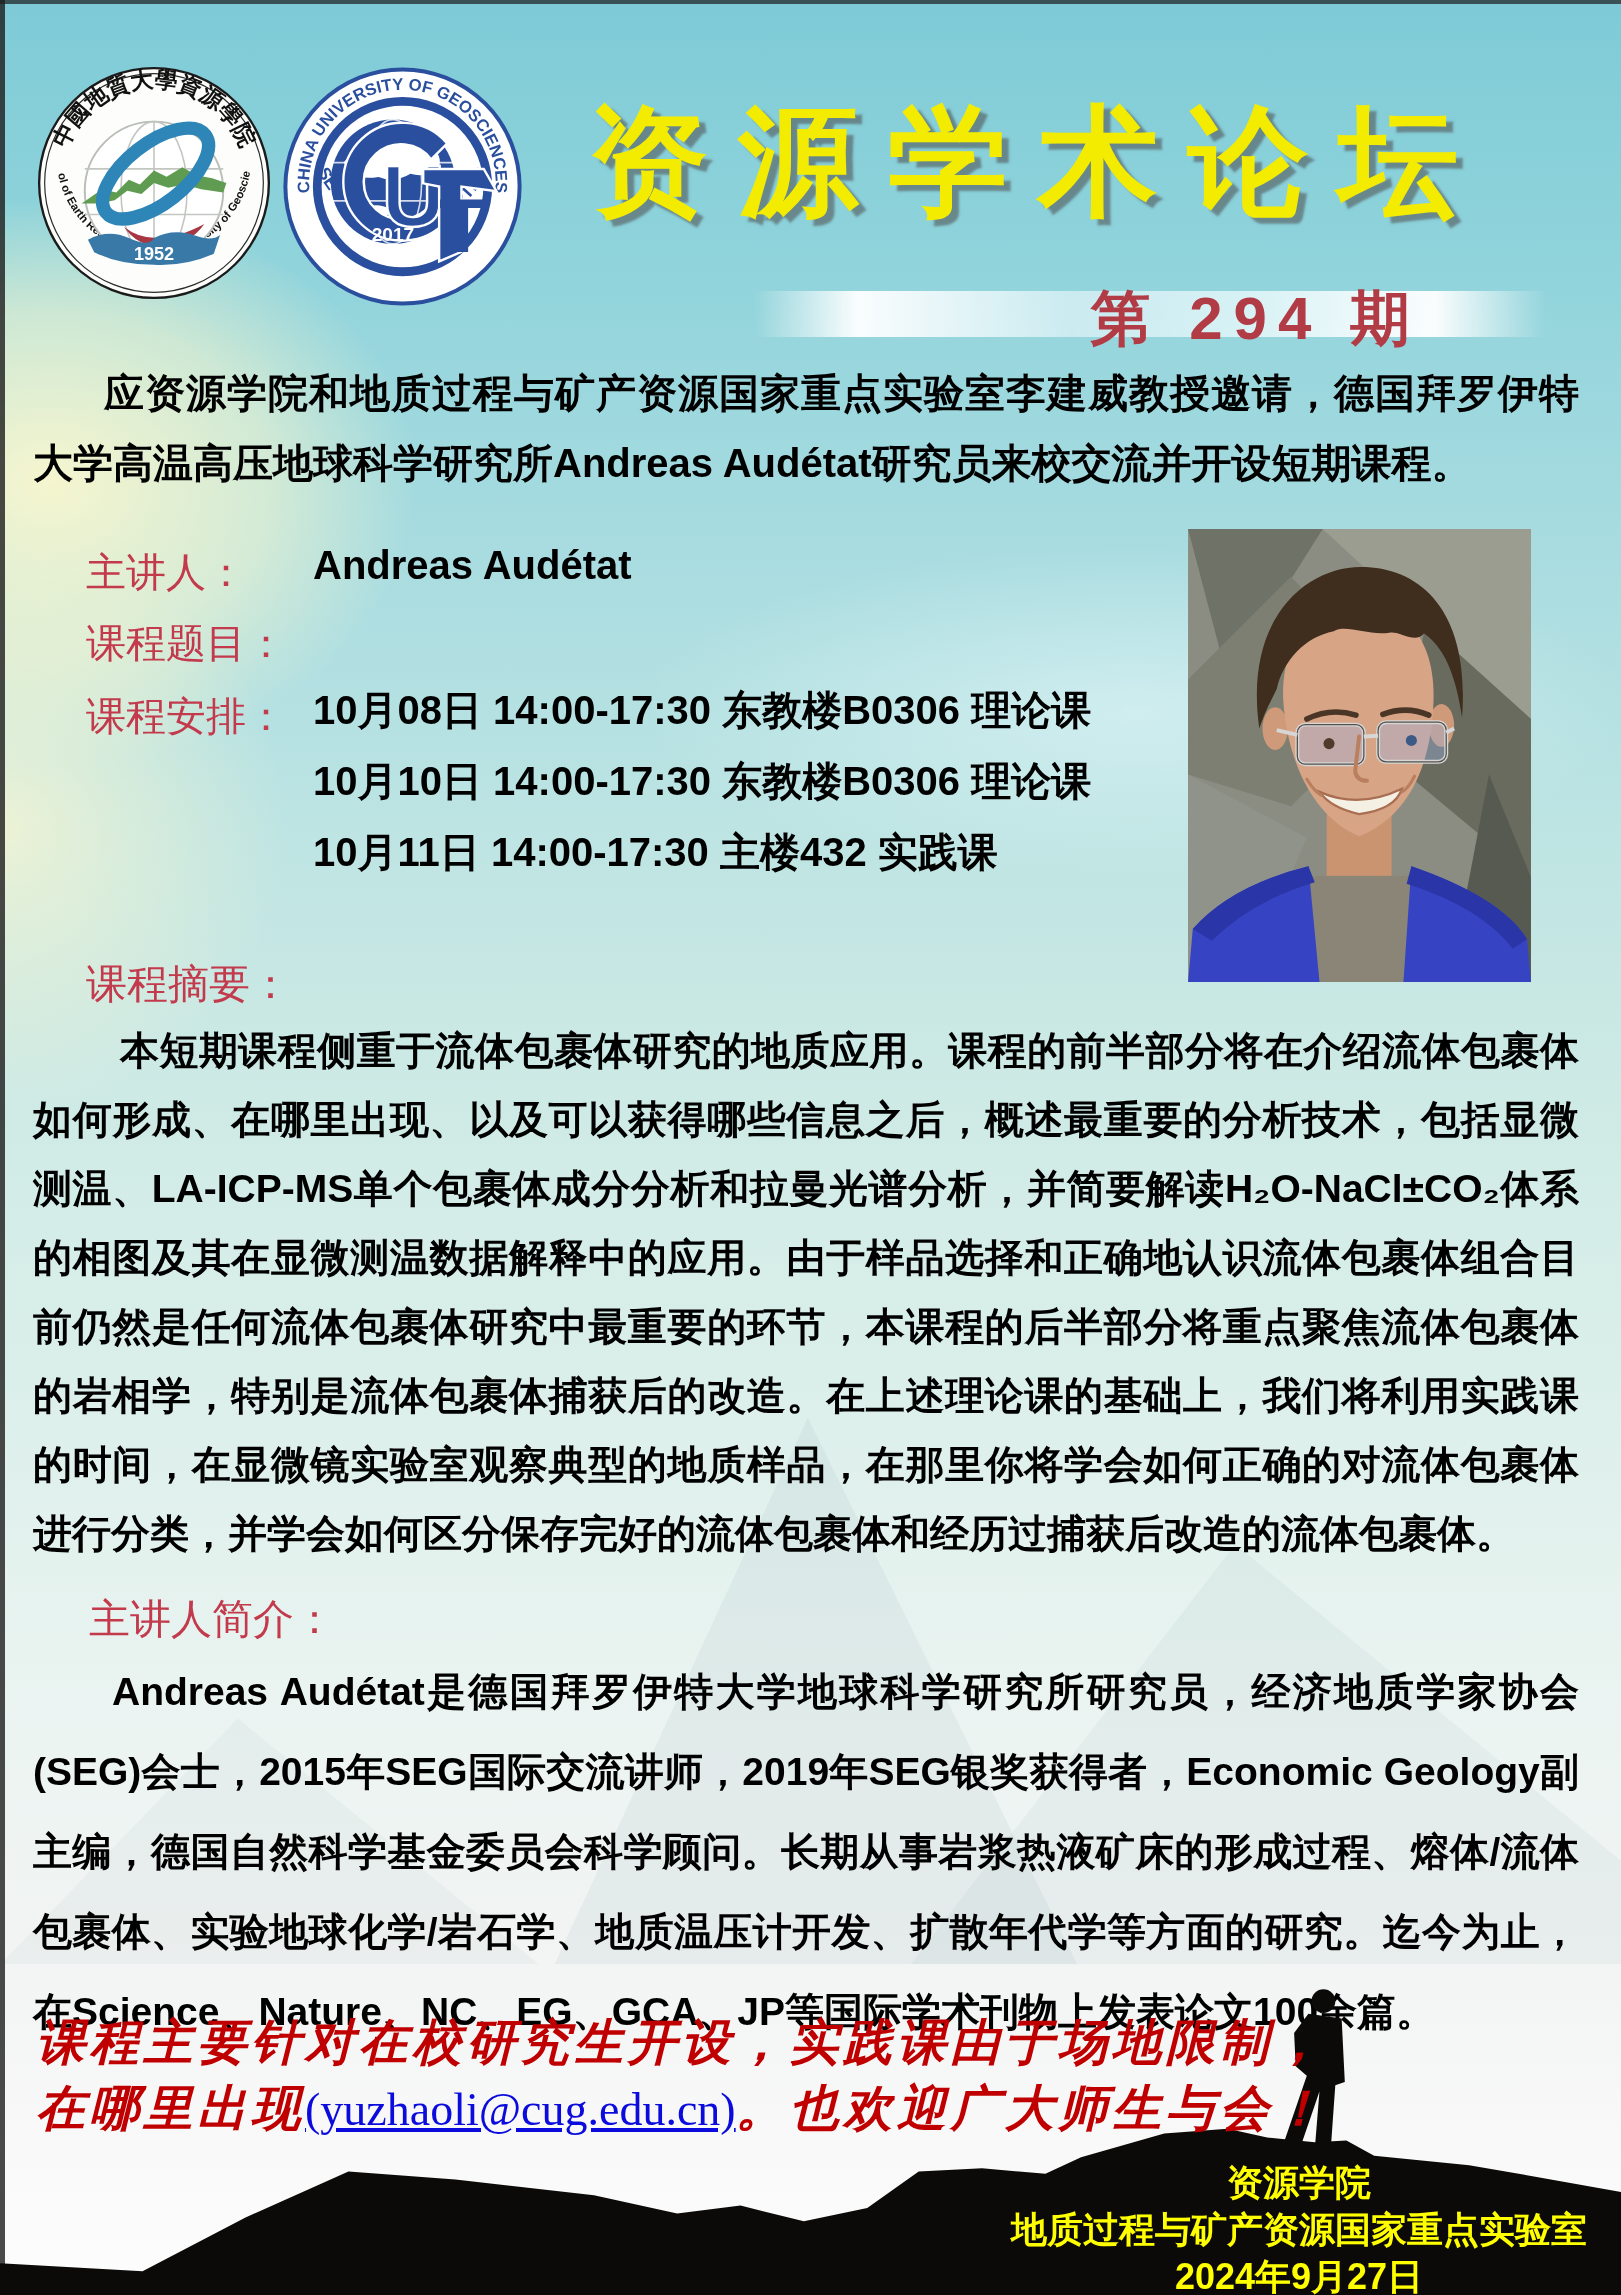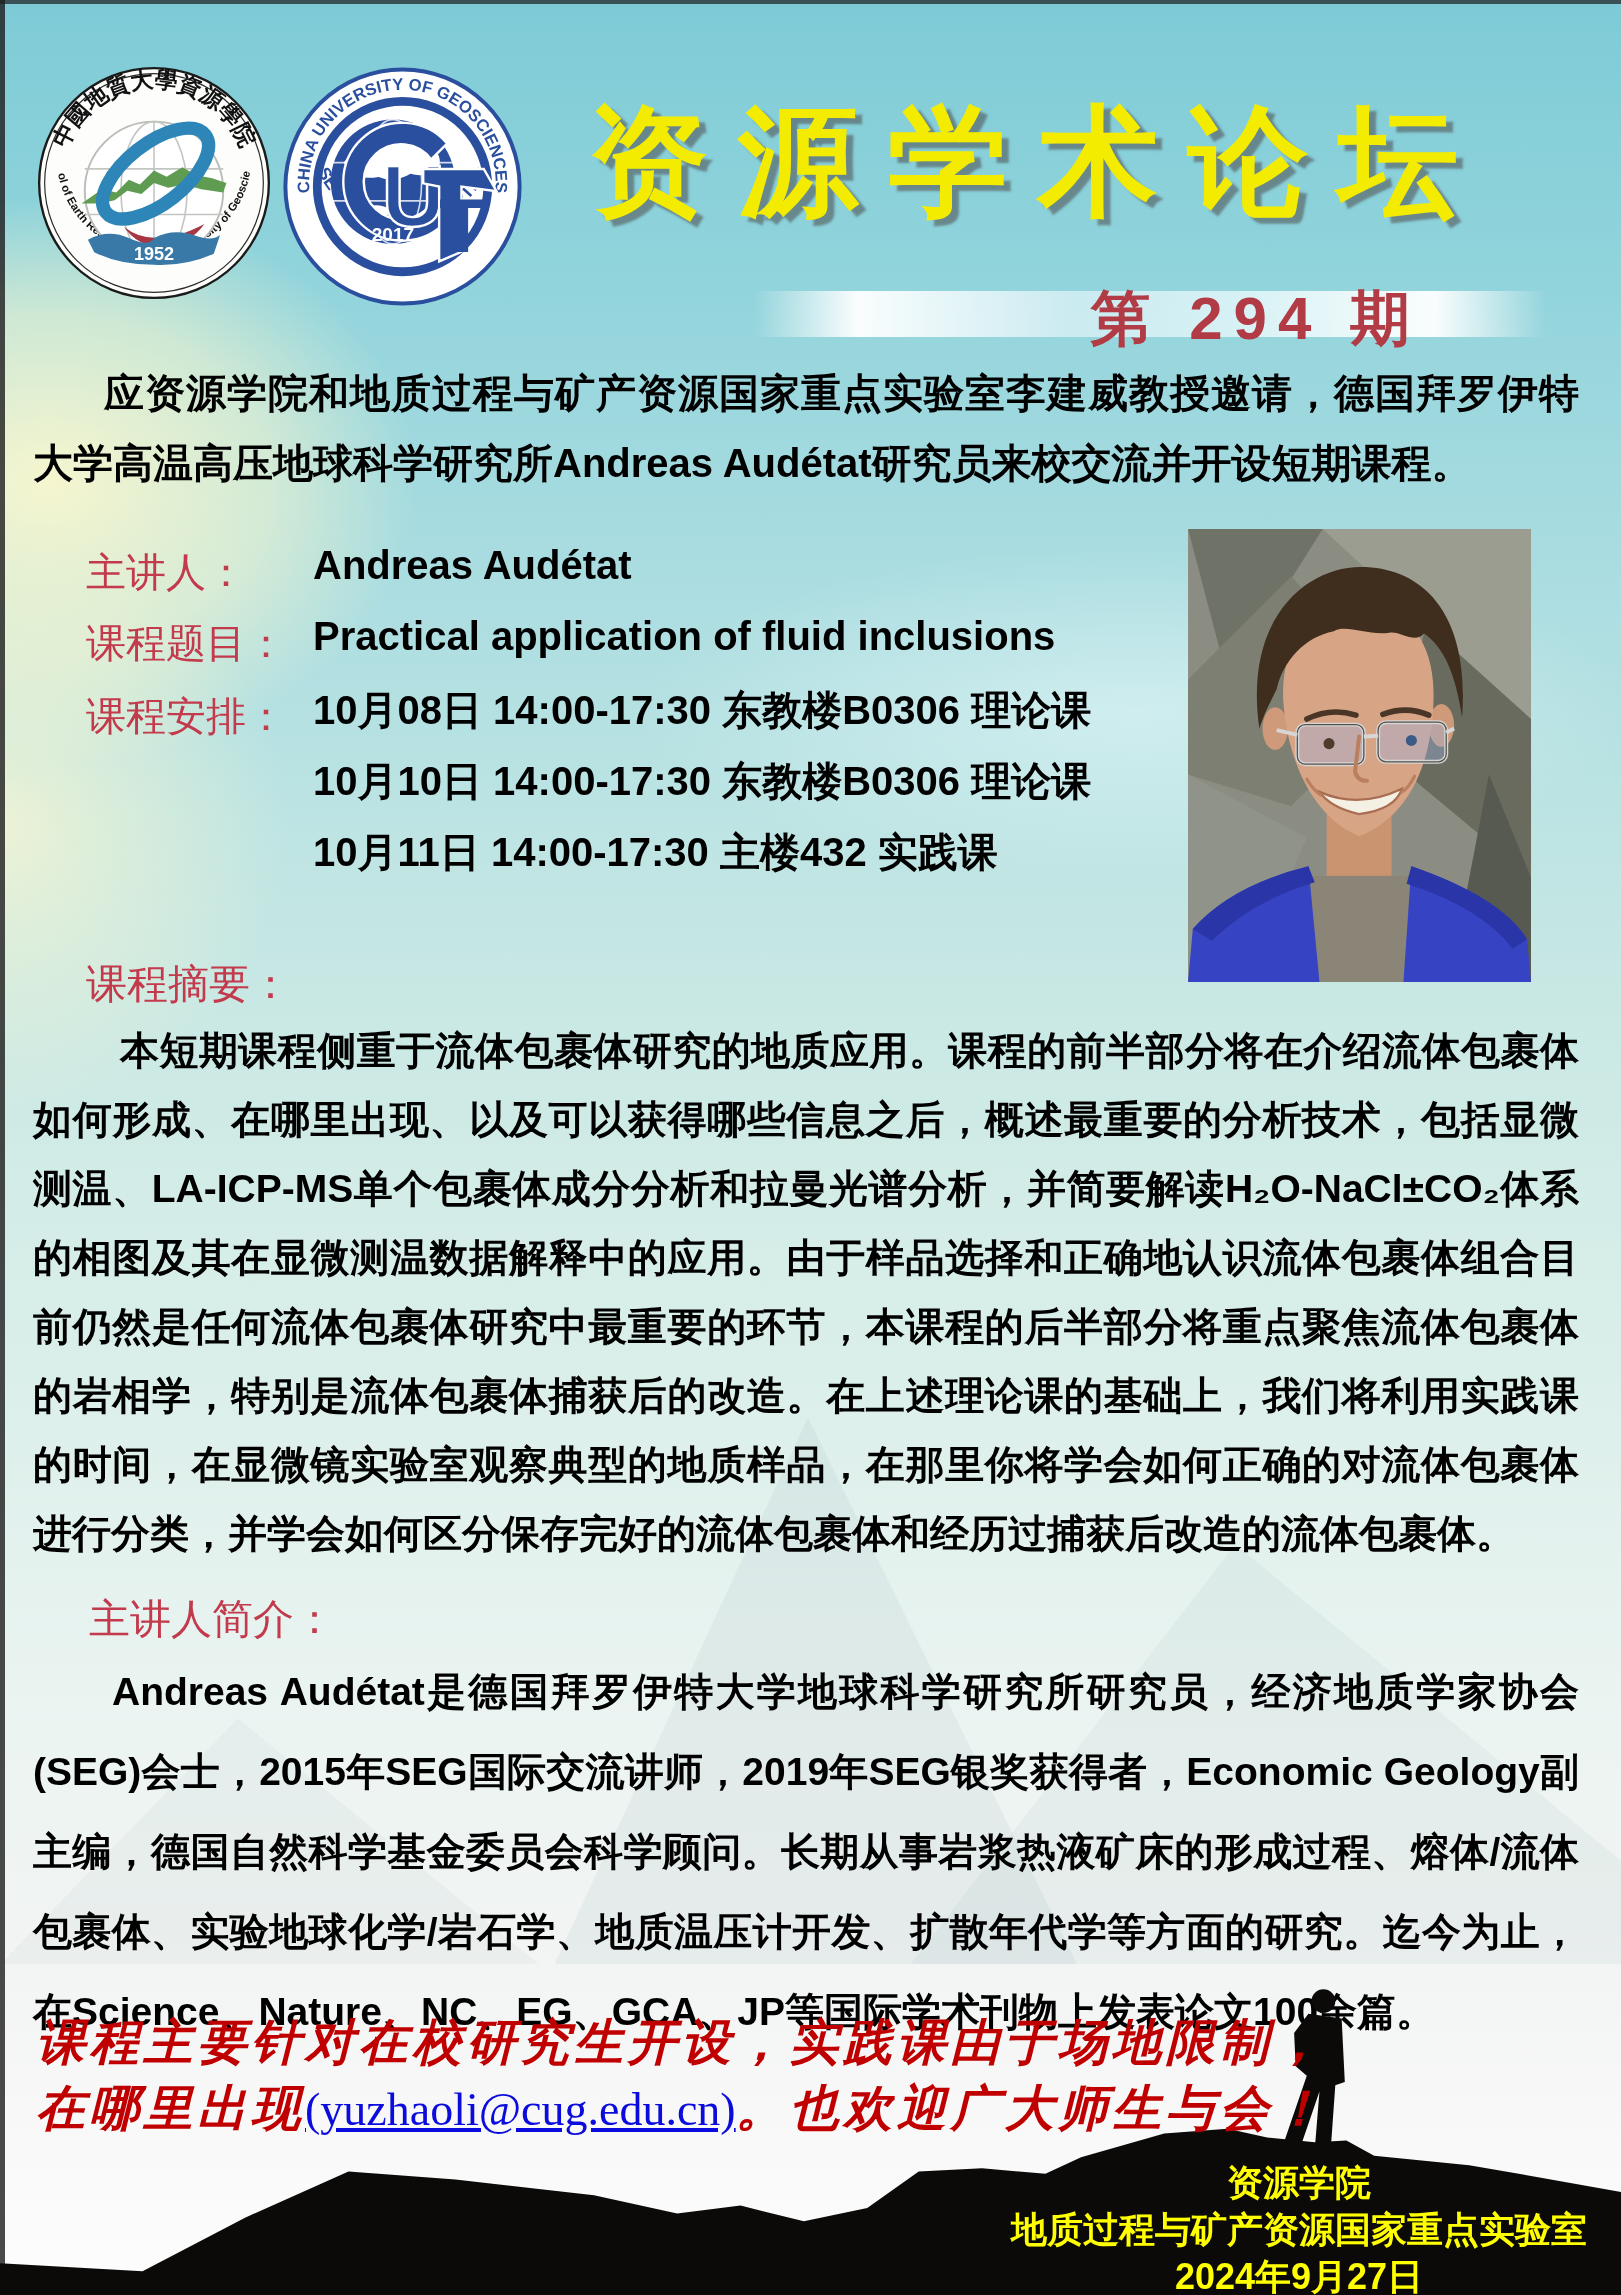--- a/index.html
+++ b/index.html
@@ -168,21 +168,20 @@
     <circle cx="282" cy="267" r="7" fill="#3c5a86"></circle>
     <path d="M216,262 L211,306 q2,12 15,12" stroke="#b97f5e" stroke-width="5" fill="none" stroke-linecap="round"></path>
     <path d="M166,332 Q216,354 270,328 Q262,354 216,360 Q180,352 166,332 Z" fill="#f5f0e4" stroke="#a96e52" stroke-width="3"></path>
     <path d="M150,316 q10,16 18,20 M286,312 q-8,16 -16,20" stroke="#b97f5e" stroke-width="4" fill="none" stroke-linecap="round"></path>
   </svg>
 
   <div class="abs label" style="left:86px;top:545px;">主讲人：</div>
   <div class="abs value" style="left:313px;top:543px;">Andreas Audétat</div>
 
   <div class="abs label" style="left:86px;top:616px;">课程题目：</div>
-  <div class="abs value" style="left:313px;top:614px;">Practical application of fluid inclusions</div>
 
   <div class="abs label" style="left:86px;top:689px;">课程安排：</div>
   <div class="abs value sched-stack" style="left:313px;top:675px;">
     <div>10月08日 14:00-17:30 东教楼B0306 理论课</div>
     <div>10月10日 14:00-17:30 东教楼B0306 理论课</div>
     <div>10月11日 14:00-17:30 主楼432  实践课</div>
   </div>
 
   <div class="abs label section-label" style="left:86px;top:957px;">课程摘要：</div>
   <div class="abs para abstract">本短期课程侧重于流体包裹体研究的地质应用。课程的前半部分将在介绍流体包裹体如何形成、在哪里出现、以及可以获得哪些信息之后，概述最重要的分析技术，包括显微测温、LA-ICP-MS单个包裹体成分分析和拉曼光谱分析，并简要解读H₂O-NaCl±CO₂体系的相图及其在显微测温数据解释中的应用。由于样品选择和正确地认识流体包裹体组合目前仍然是任何流体包裹体研究中最重要的环节，本课程的后半部分将重点聚焦流体包裹体的岩相学，特别是流体包裹体捕获后的改造。在上述理论课的基础上，我们将利用实践课的时间，在显微镜实验室观察典型的地质样品，在那里你将学会如何正确的对流体包裹体进行分类，并学会如何区分保存完好的流体包裹体和经历过捕获后改造的流体包裹体。</div>

